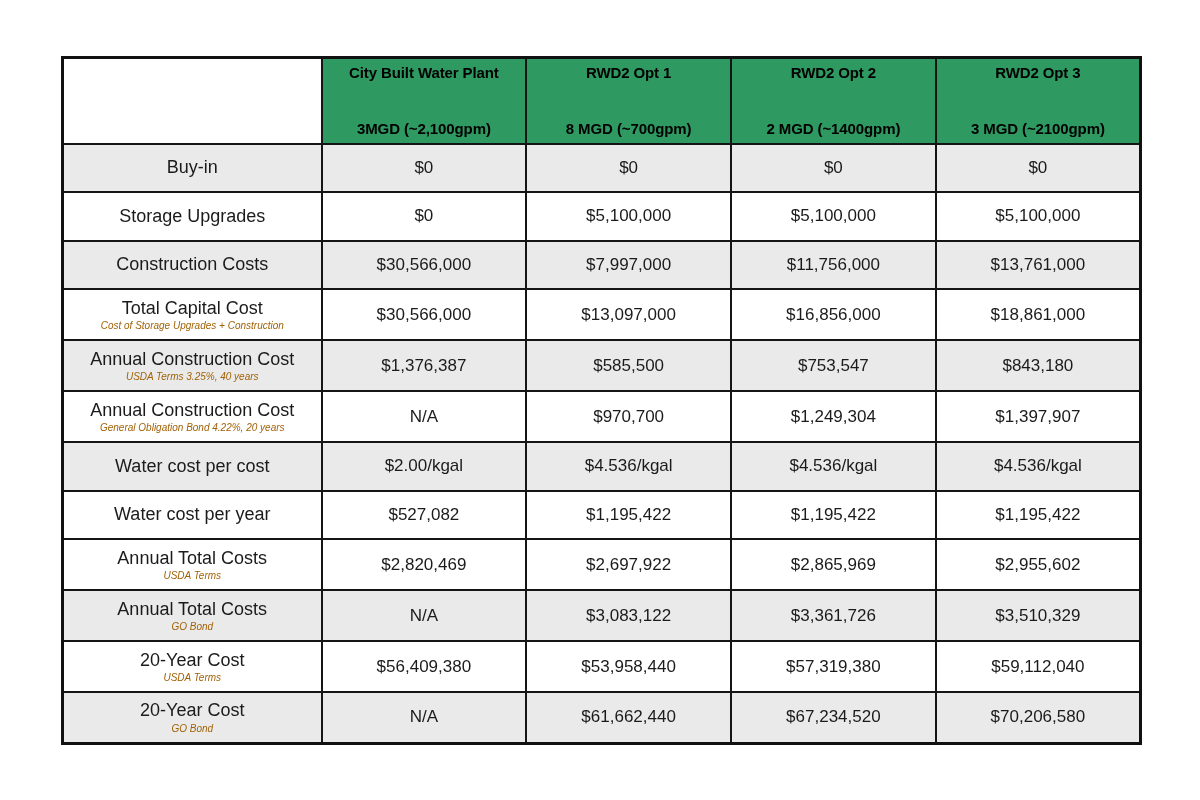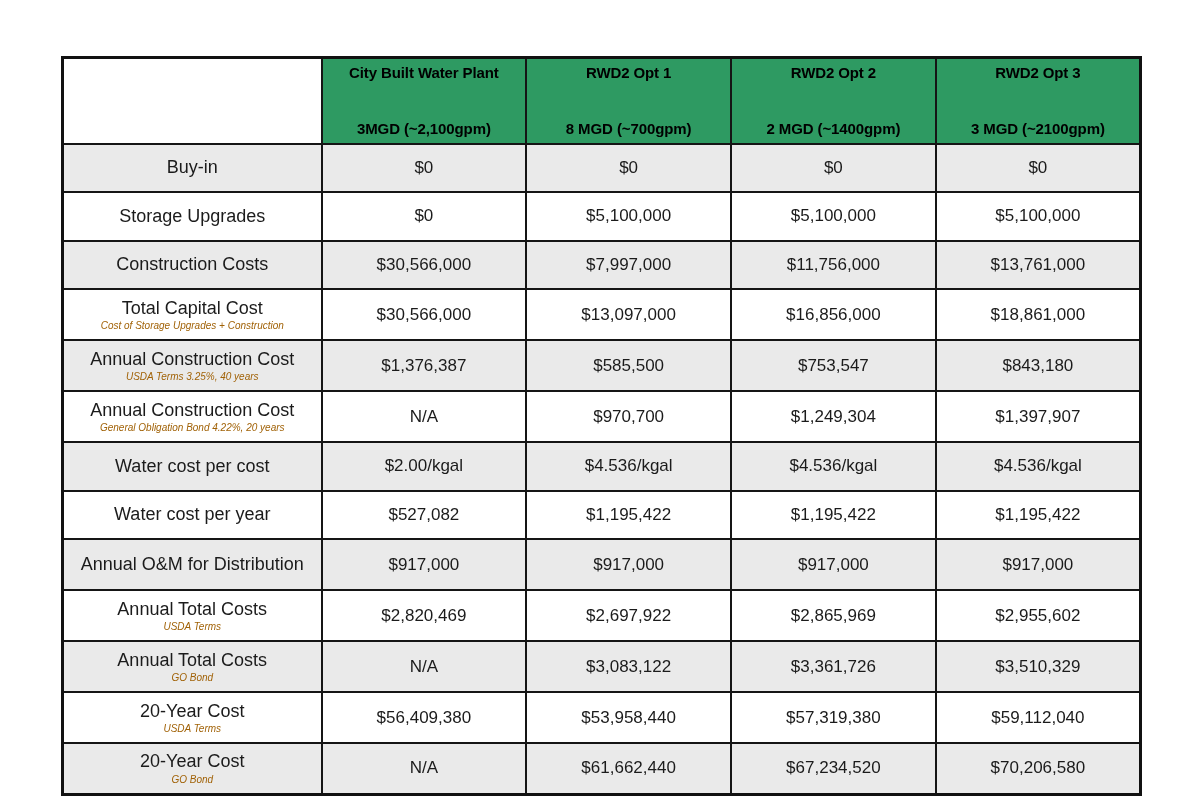--- a/index.html
+++ b/index.html
@@ -210,29 +210,20 @@
         <tr class="plain">
           <td class="rowlabel">
             <span class="main">Water cost per year</span>
           </td>
           <td class="val">$527,082</td>
           <td class="val">$1,195,422</td>
           <td class="val">$1,195,422</td>
           <td class="val">$1,195,422</td>
         </tr>
 
-        <tr class="shade tall">
-          <td class="rowlabel">
-            <span class="main">Annual O&amp;M for Distribution</span>
-          </td>
-          <td class="val">$917,000</td>
-          <td class="val">$917,000</td>
-          <td class="val">$917,000</td>
-          <td class="val">$917,000</td>
-        </tr>
 
         <tr class="plain tall">
           <td class="rowlabel">
             <span class="main">Annual Total Costs</span>
             <span class="sub">USDA Terms</span>
           </td>
           <td class="val">$2,820,469</td>
           <td class="val">$2,697,922</td>
           <td class="val">$2,865,969</td>
           <td class="val">$2,955,602</td>

